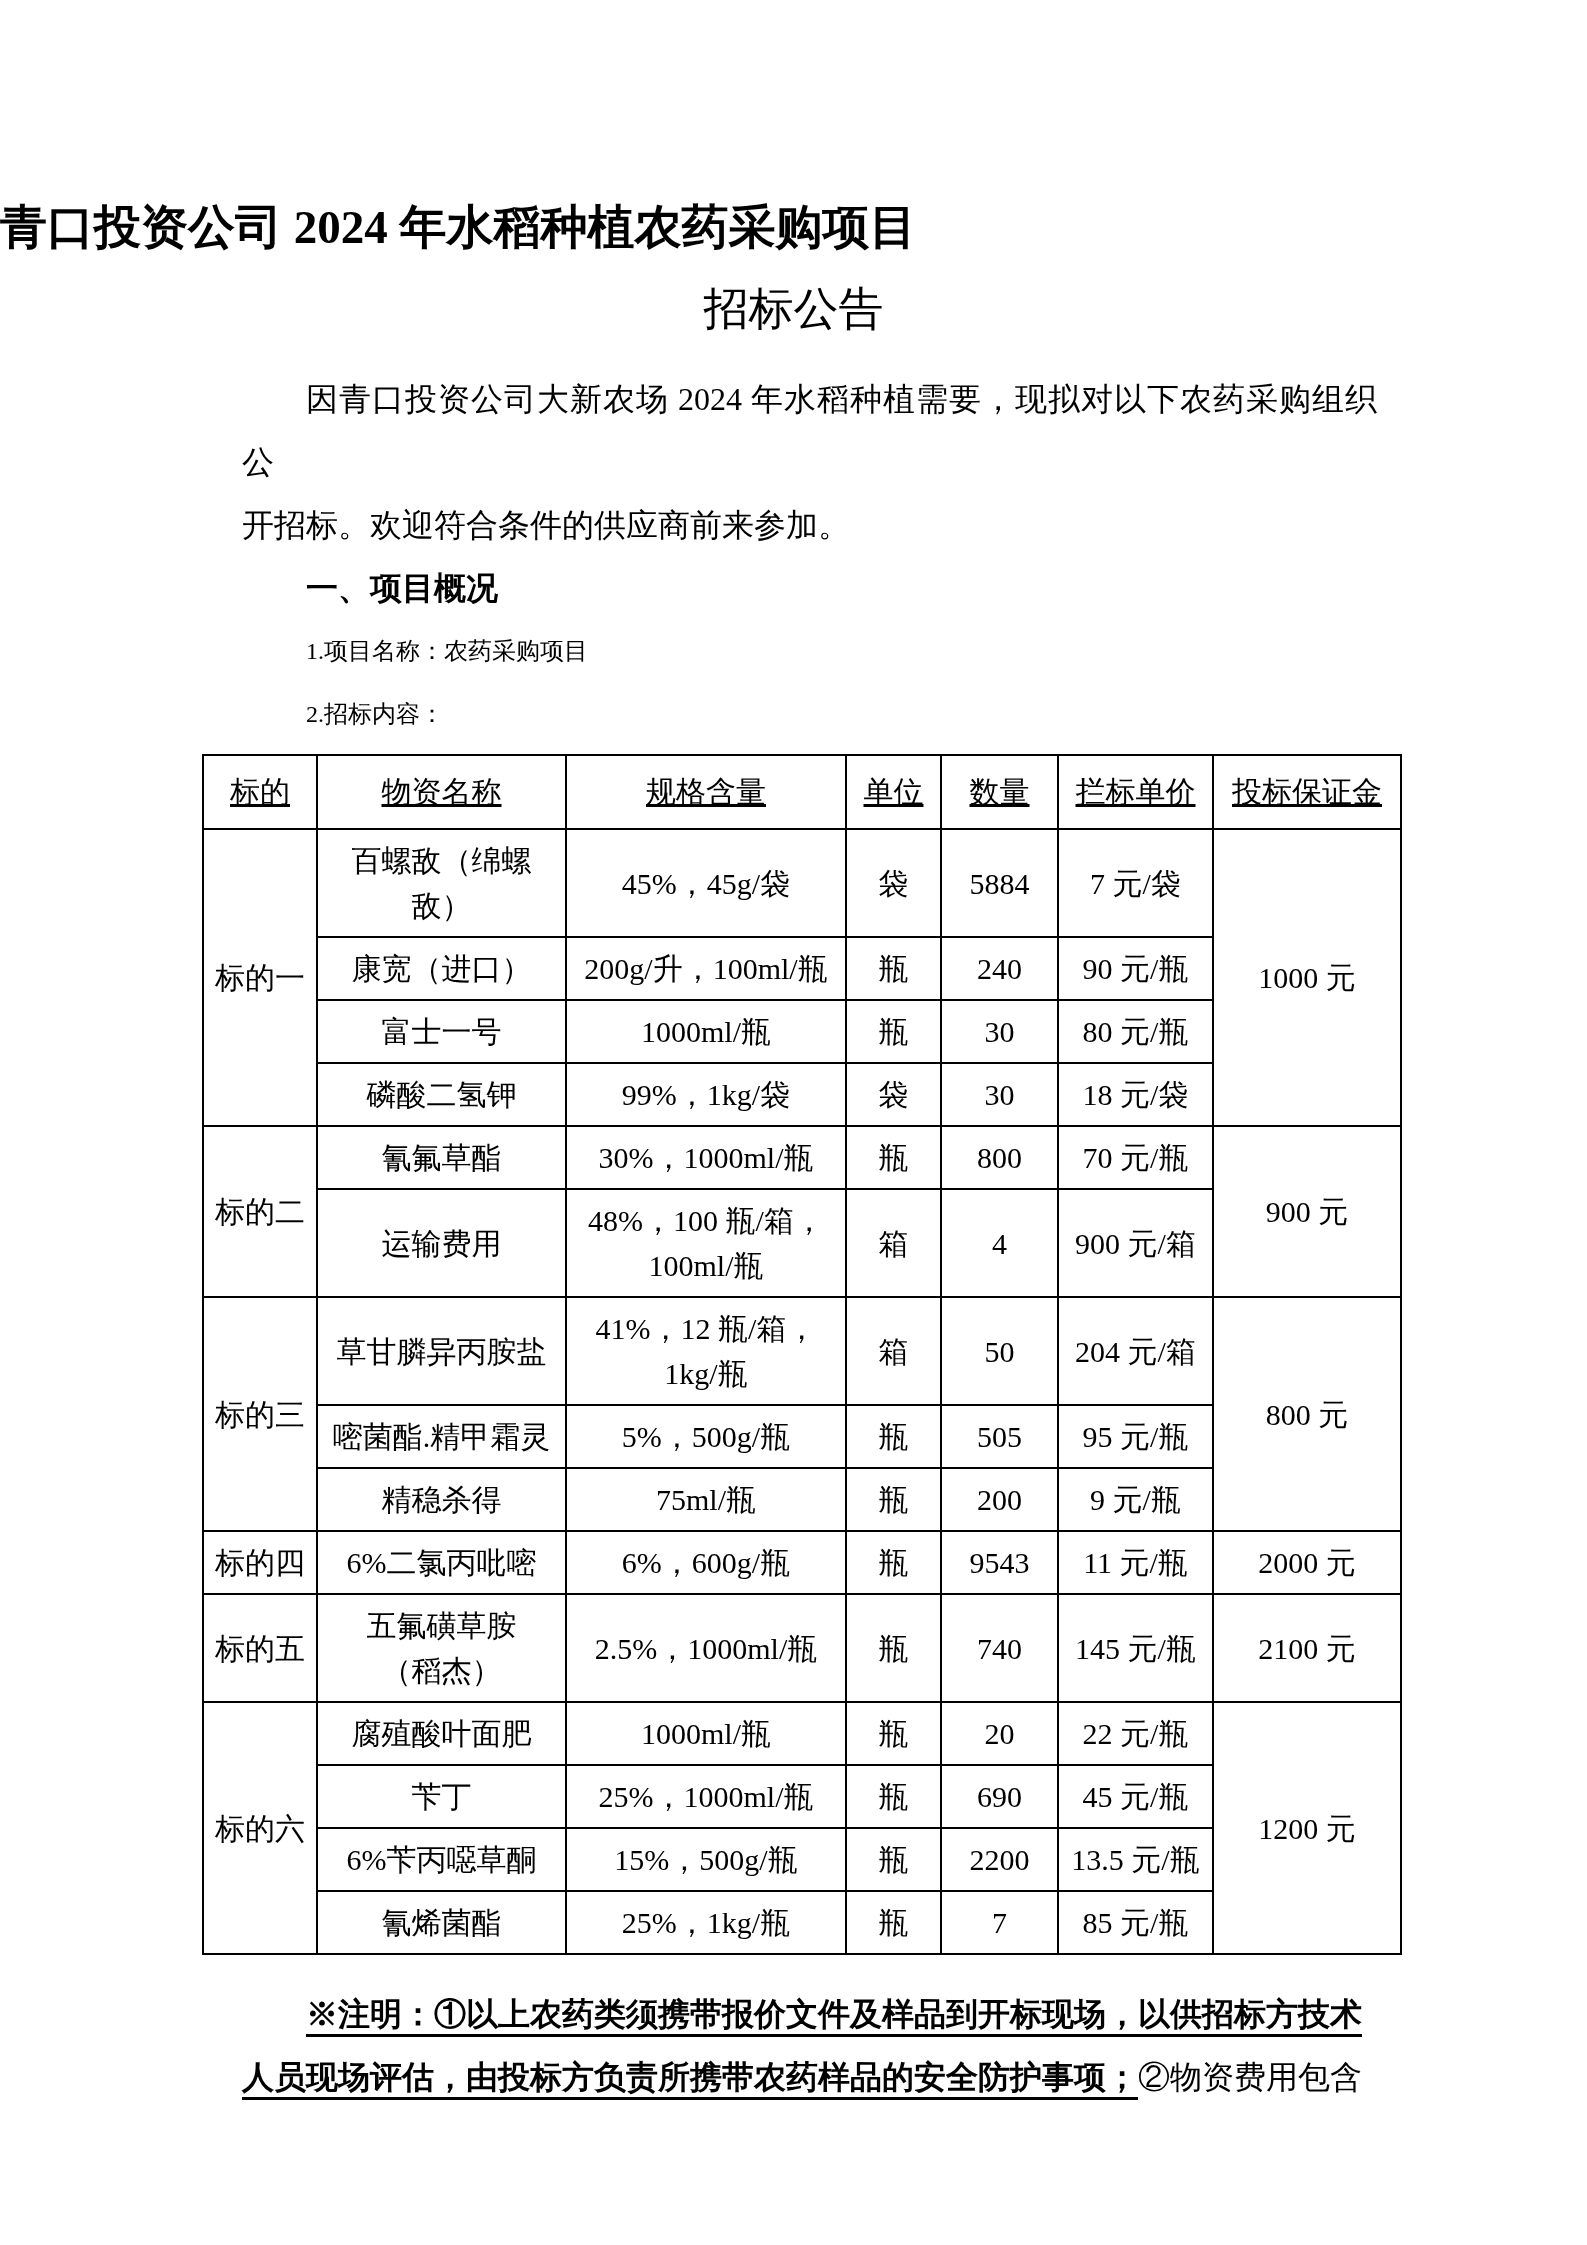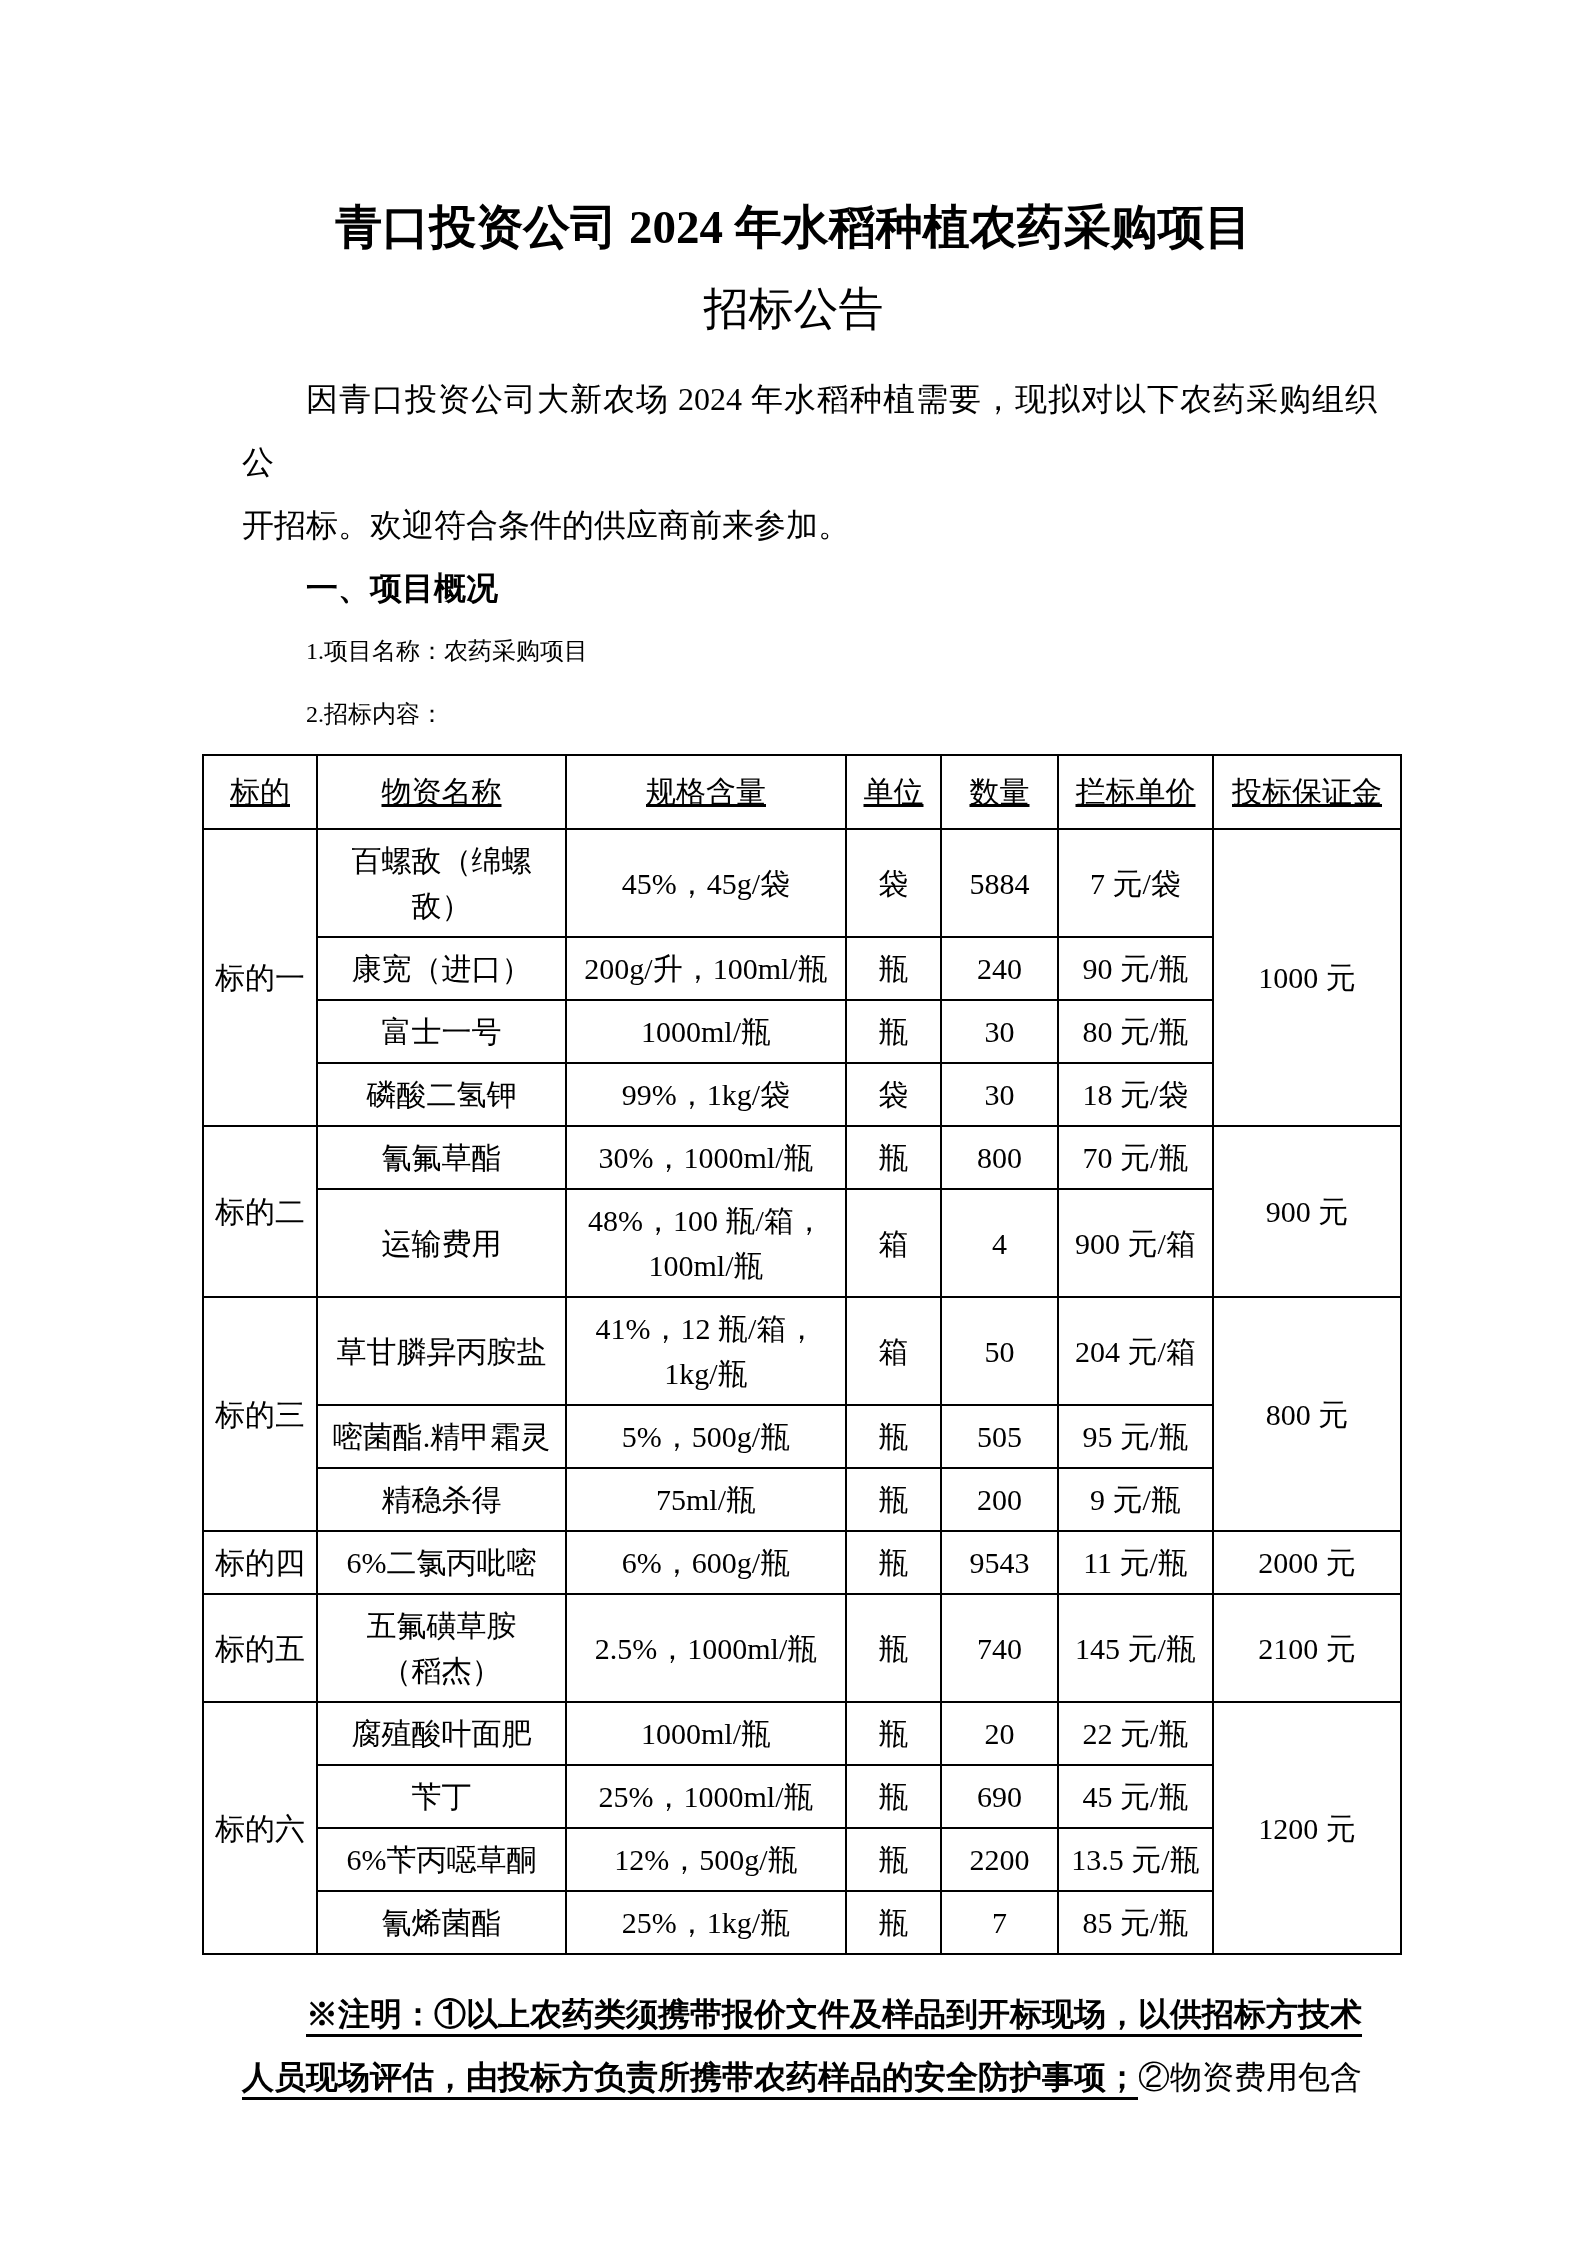--- a/index.html
+++ b/index.html
@@ -11,21 +11,20 @@
     color:#000000;
     font-family:"Liberation Serif","DejaVu Serif",serif;
     overflow:hidden;
   }
   .doc-title{
     margin:0;
     padding-top:196px;
     font-size:47px;
     line-height:62px;
     font-weight:bold;
-    text-align:center;
   }
   .doc-subtitle{
     margin:22px 0 12px 0;
     font-size:45px;
     line-height:58px;
     font-weight:normal;
     text-align:center;
   }
   .textblock{
     margin-left:242px;
@@ -227,21 +226,21 @@
         </tr>
         <tr>
           <td>苄丁</td>
           <td>25%，1000ml/瓶</td>
           <td>瓶</td>
           <td>690</td>
           <td>45 元/瓶</td>
         </tr>
         <tr>
           <td>6%苄丙噁草酮</td>
-          <td>12%，500g/瓶</td>
+          <td>15%，500g/瓶</td>
           <td>瓶</td>
           <td>2200</td>
           <td>13.5 元/瓶</td>
         </tr>
         <tr>
           <td>氰烯菌酯</td>
           <td>25%，1kg/瓶</td>
           <td>瓶</td>
           <td>7</td>
           <td>85 元/瓶</td>

